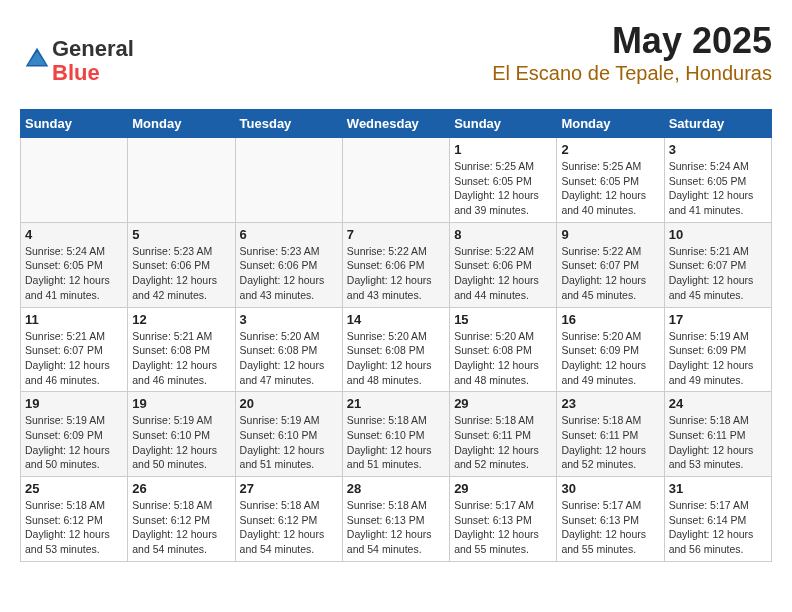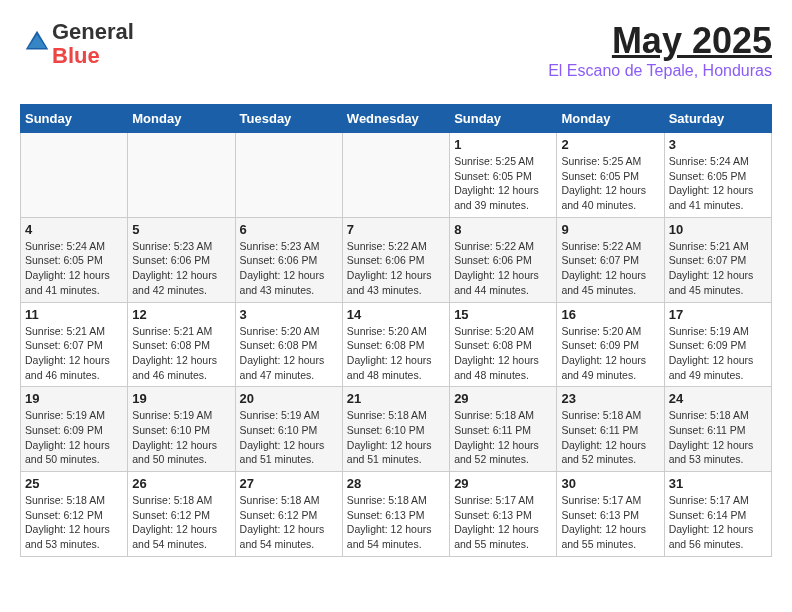--- a/index.html
+++ b/index.html
@@ -6,21 +6,21 @@
     body {
       font-family: Arial, sans-serif;
       background: #fff;
       width: 792px;
       min-height: 612px;
       padding: 20px;
     }
     .header-section {
       display: flex;
       justify-content: space-between;
-      align-items: flex-start;
+      align-items: flex-end;
       margin-bottom: 10px;
       gap: 12px;
     }
     .logo {
       display: flex;
       align-items: center;
     }
     .logo-text {
       font-size: 22px;
       font-weight: bold;
@@ -33,25 +33,24 @@
       height: 30px;
       margin-left: 2px;
     }
     .title-section {
       text-align: right;
     }
     .month-year {
       font-size: 36px;
       font-weight: bold;
       color: #222;
-      text-decoration: underline;
     }
     .location {
-      font-size: 16px;
-      color: #8b5cf6;
+      font-size: 20px;
+      color: #a16207;
     }
     table {
       width: 100%;
       border-collapse: collapse;
       font-size: 11px;
       margin-top: 24px;
     }
     thead tr th {
       background-color: #1a5fa8;
       color: #fff;

